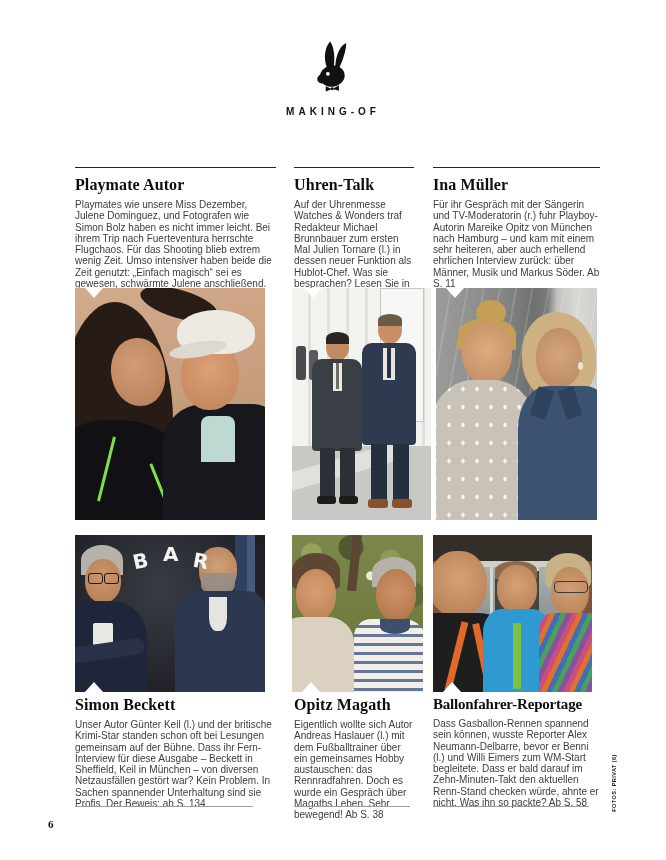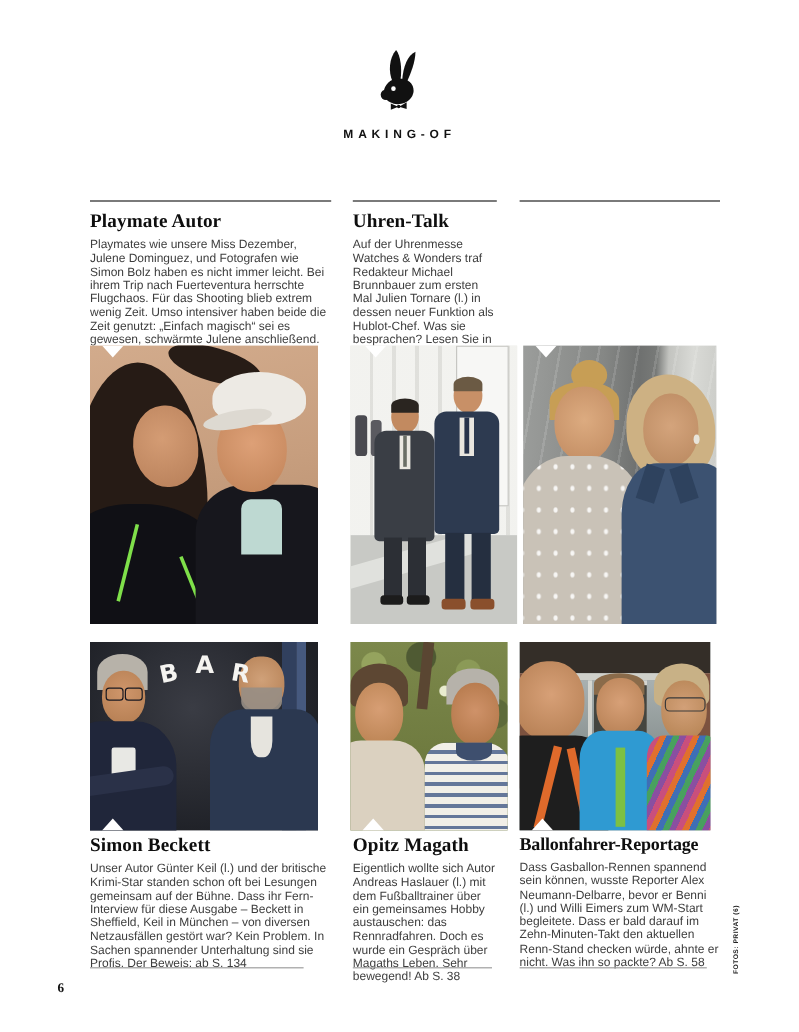--- a/index.html
+++ b/index.html
@@ -60,20 +60,22 @@
   </section>
 
   <section class="sec" style="left:294px;top:167px;width:120px">
     <div class="rule"></div>
     <h3>Uhren-Talk</h3>
     <p>Auf der Uhrenmesse Watches &amp; Wonders traf Redakteur Michael Brunnbauer zum ersten Mal Julien Tornare (l.) in dessen neuer Funktion als Hublot-Chef. Was sie besprachen? Lesen Sie in unserem Uhren-Special ab S. 86</p>
   </section>
 
   <section class="sec" style="left:433px;top:167px;width:167px">
     <div class="rule"></div>
+    <h3>Ina Müller</h3>
+    <p>Für ihr Gespräch mit der Sängerin und TV-Moderatorin (r.) fuhr Playboy-Autorin Mareike Opitz von München nach Hamburg – und kam mit einem sehr heiteren, aber auch erhellend ehrlichen Interview zurück: über Männer, Musik und Markus Söder. Ab S. 11</p>
   </section>
 
   <figure class="ph" style="left:75px;top:288px;width:190px;height:232px;margin:0;background:linear-gradient(170deg,#d2ab8c,#c79e7e 45%,#b28a6a)">
     <div class="s" style="left:64px;top:2px;width:80px;height:28px;background:#271c16;border-radius:50%;transform:rotate(16deg)"></div>
     <div class="s" style="left:-14px;top:14px;width:112px;height:230px;background:#261b15;border-radius:48% 52% 30% 30%"></div>
     <div class="s" style="left:36px;top:50px;width:54px;height:68px;background:radial-gradient(circle at 45% 40%,#d49c74,#b67e58);border-radius:50% 50% 46% 54%;transform:rotate(-4deg)"></div>
     <div class="s" style="left:-24px;top:132px;width:136px;height:104px;background:#101015;border-radius:42% 50% 0 0"></div>
     <div class="s" style="left:30px;top:148px;width:3px;height:66px;background:#7fe04a;transform:rotate(14deg)"></div>
     <div class="s" style="left:84px;top:174px;width:3px;height:52px;background:#7fe04a;transform:rotate(-22deg)"></div>
     <div class="s" style="left:88px;top:116px;width:120px;height:118px;background:#17171d;border-radius:34% 26% 0 0"></div>

